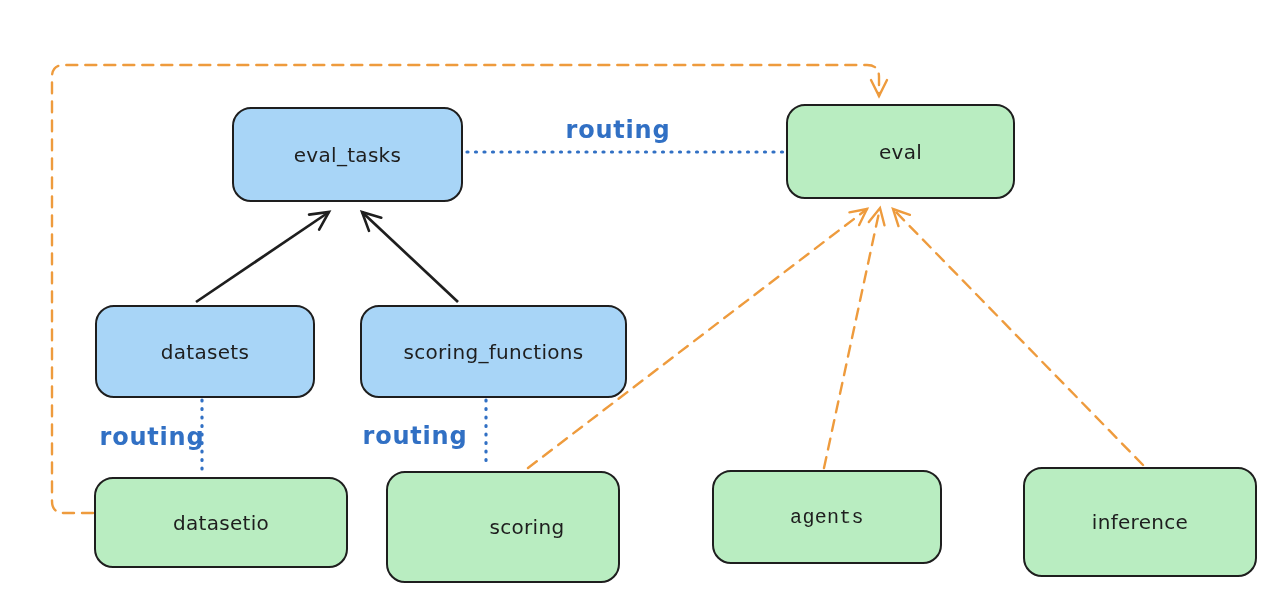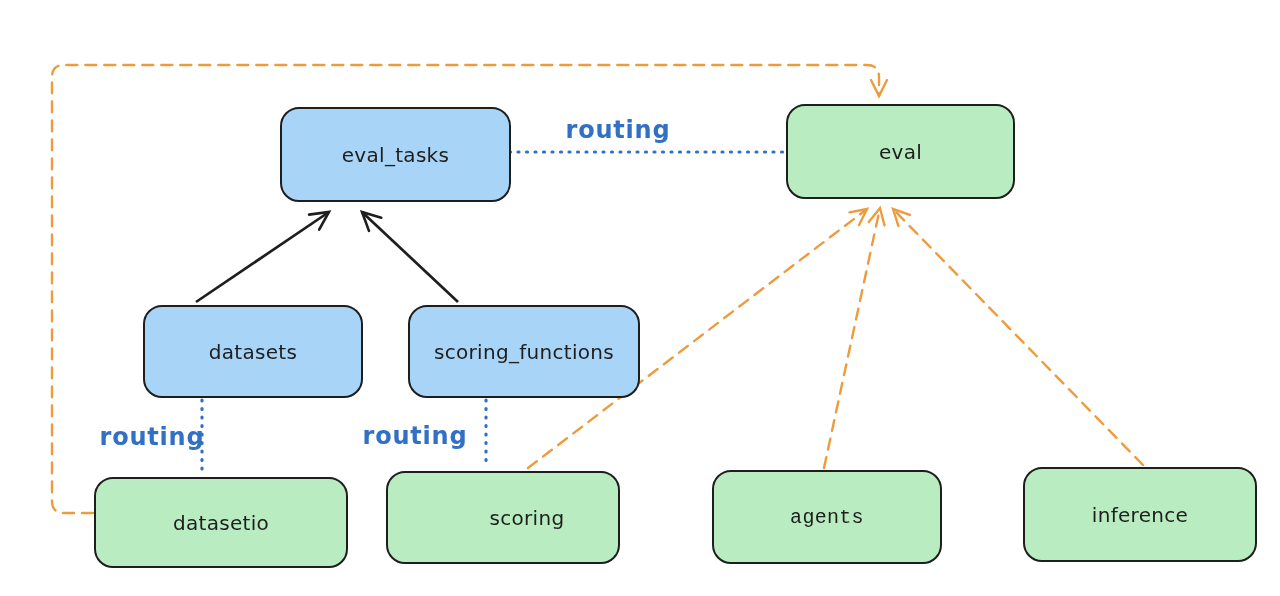--- a/index.html
+++ b/index.html
@@ -31,21 +31,21 @@
     box-sizing: border-box;
     border: 2.5px solid var(--node-stroke, #1e1e1e);
     border-radius: 19px;
     display: flex;
     align-items: center;
     justify-content: center;
     color: var(--node-stroke, #1e1e1e);
     font-size: 20px;
     letter-spacing: 0.3px;
   }
-  .node[data-fill="blue"]  { background: var(--blue-fill, #a8d5f7); margin-left: 48px; }
+  .node[data-fill="blue"]  { background: var(--blue-fill, #a8d5f7); }
   .node[data-fill="green"] { background: var(--green-fill, #b9edc1); }
 
   .edge-label {
     position: absolute;
     transform: translate(-50%, -50%);
     color: var(--routing-blue, #3170c4);
     font-size: 24px;
     font-weight: 600;
     letter-spacing: 0.8px;
     white-space: nowrap;
@@ -84,37 +84,37 @@
   </div>
 
   <div class="node" style="left:786px; top:104px; width:229px; height:95px;text-align:right;" data-fill="green">
     <span>eval</span>
   </div>
 
   <div class="node" style="left:95px; top:305px; width:220px; height:93px;" data-fill="blue">
     <span>datasets</span>
   </div>
 
-  <div class="node" style="left:360px; top:305px; width:232px; height:93px;" data-fill="blue">
+  <div class="node" style="left:360px; top:305px; width:267px; height:93px;" data-fill="blue">
     <span>scoring_functions</span>
   </div>
 
   <div class="node" style="left:94px; top:477px; width:254px; height:91px;" data-fill="green">
     <span>datasetio</span>
   </div>
 
-  <div class="node" style="left:386px; top:471px; width:234px; height:93px;padding-left:48px;" data-fill="green">
+  <div class="node" style="left:386px; top:471px; width:234px; height:112px;padding-left:48px;" data-fill="green">
     <span>scoring</span>
   </div>
 
   <div class="node" style="left:712px; top:470px; width:230px; height:94px;font-family:Liberation Mono, monospace;" data-fill="green">
     <span>agents</span>
   </div>
 
-  <div class="node" style="left:1023px; top:467px; width:234px; height:95px;" data-fill="green">
+  <div class="node" style="left:1023px; top:467px; width:234px; height:110px;" data-fill="green">
     <span>inference</span>
   </div>
 
   <div class="edge-label" style="left:618px; top:130px;">routing</div>
 
   <div class="edge-label" style="left:152px; top:437px;">routing</div>
 
   <div class="edge-label" style="left:415px; top:436px;">routing</div>
 
 </div>

